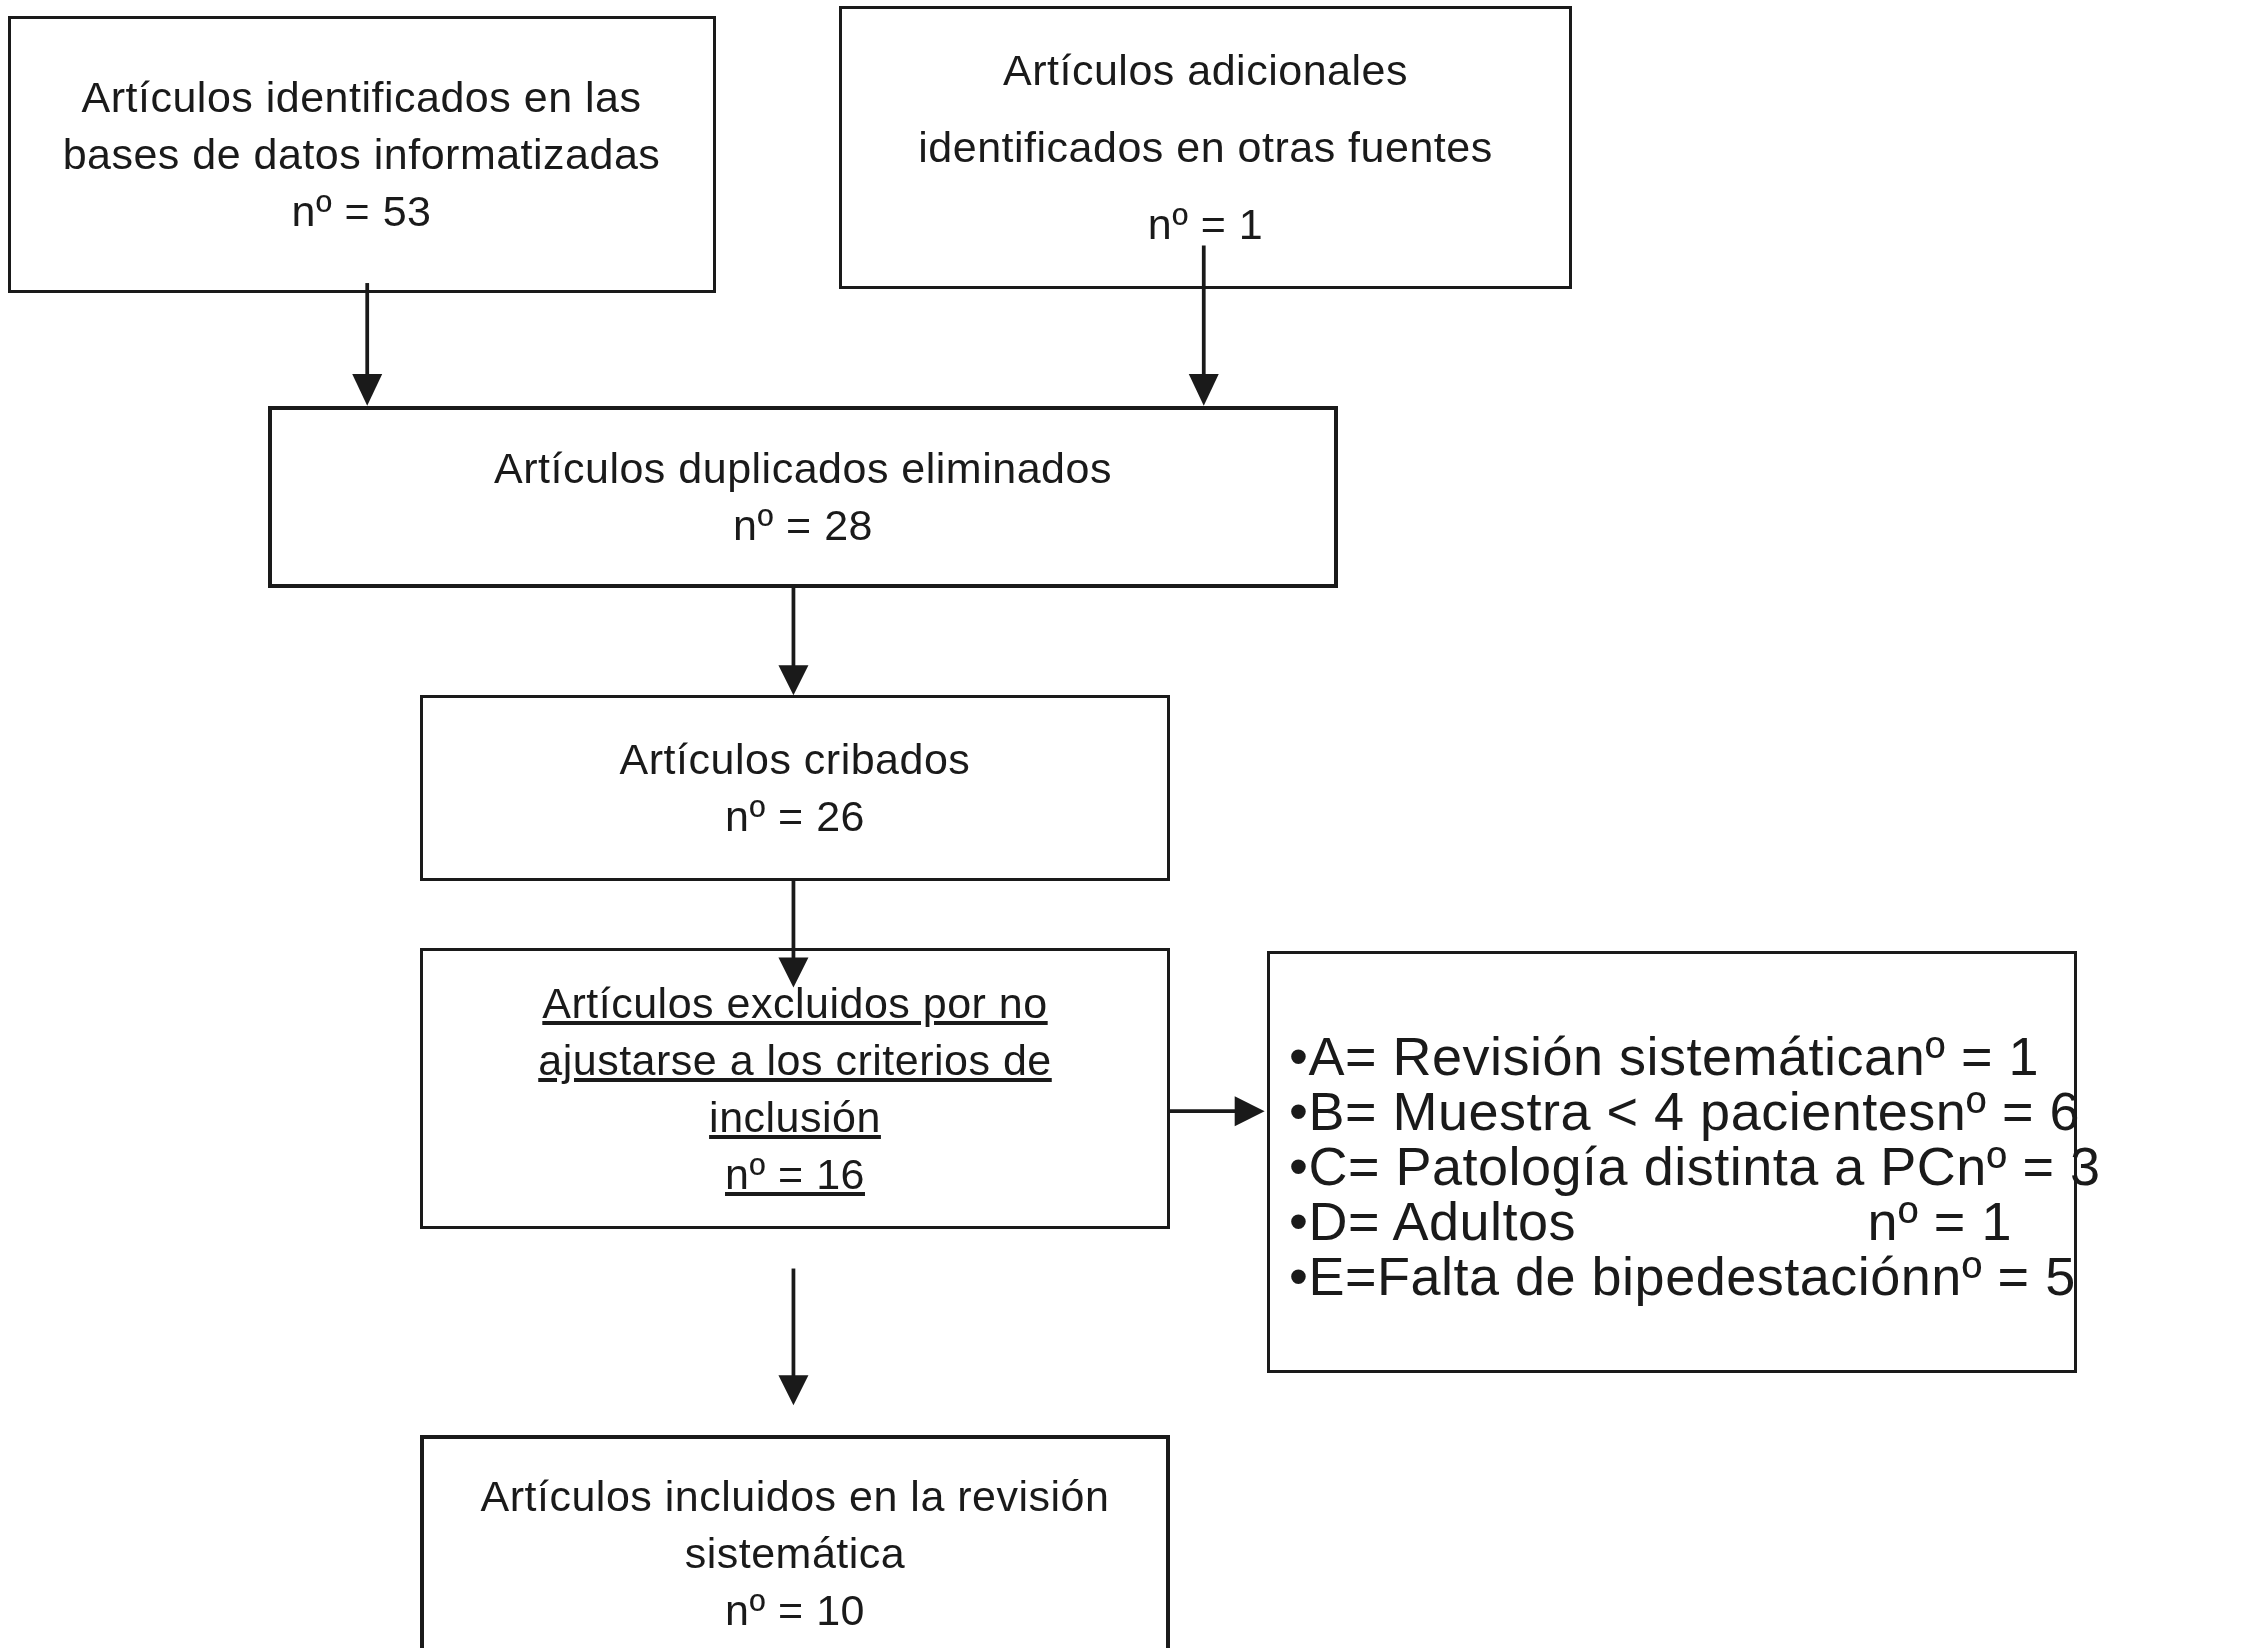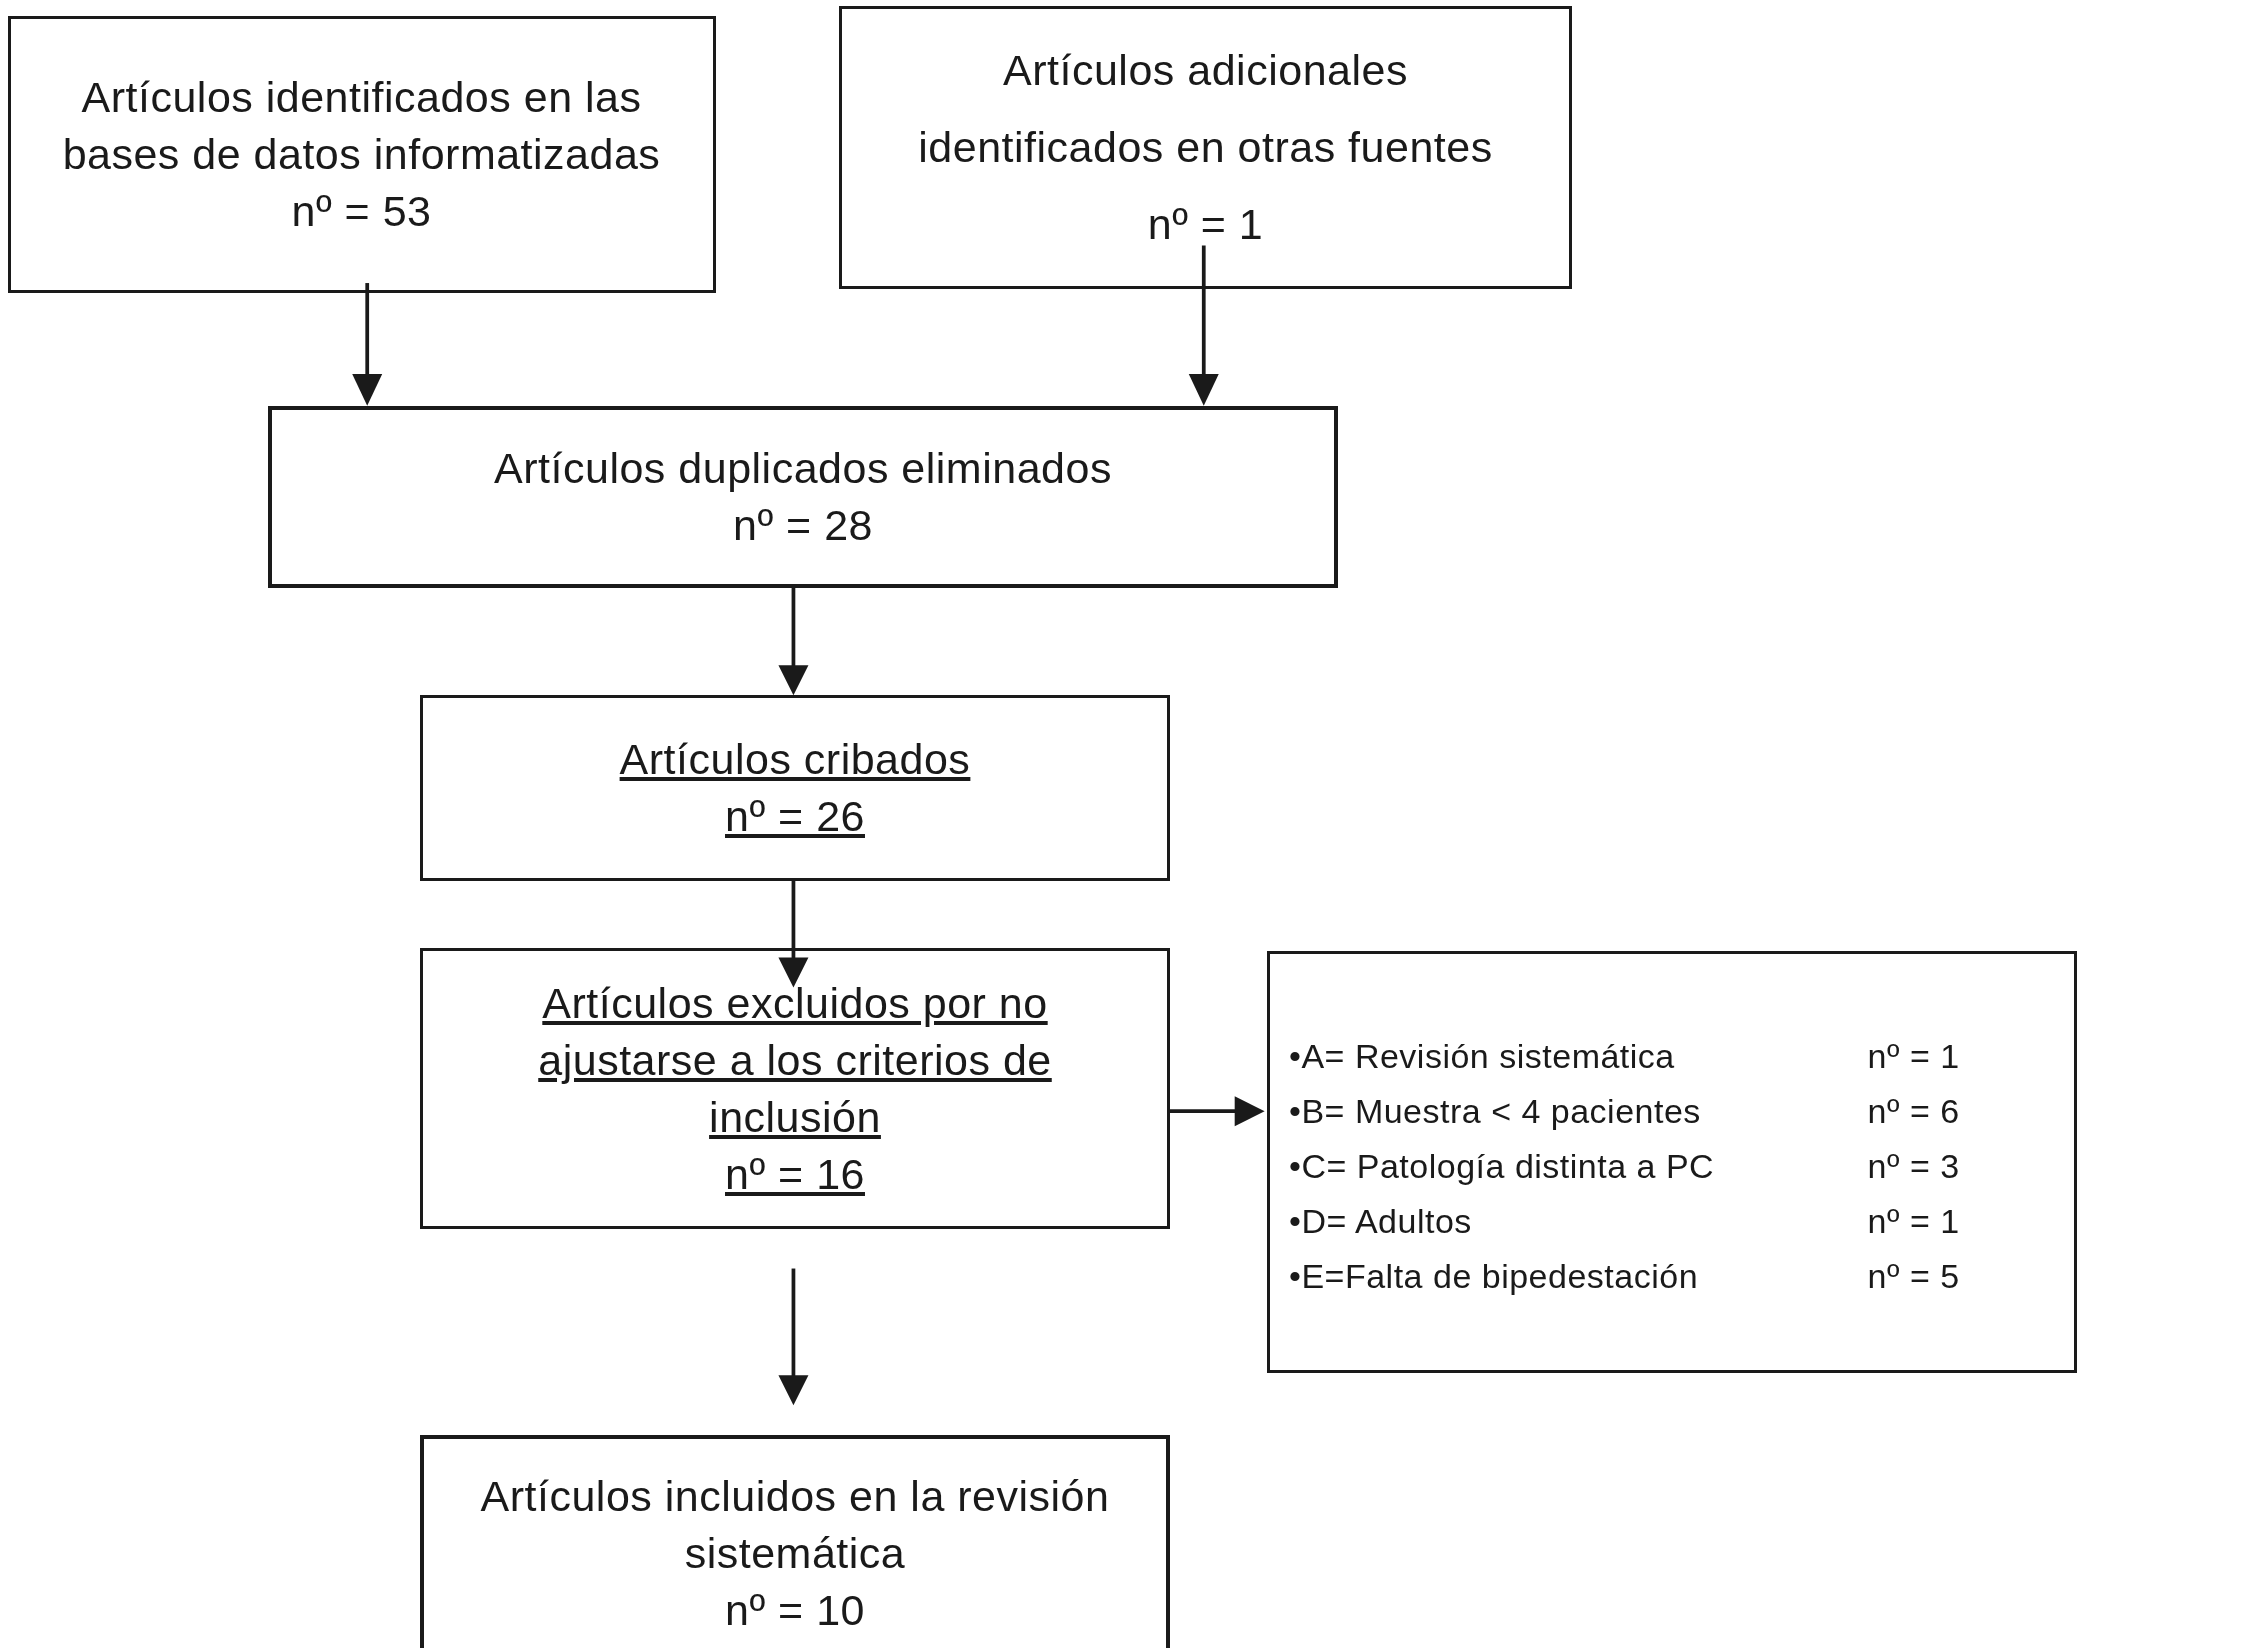--- a/index.html
+++ b/index.html
@@ -28,29 +28,29 @@
     flex-direction: column;
     justify-content: center;
     text-align: center;
     font-size: 43px;
     line-height: 57px;
     letter-spacing: 0.5px;
   }
   #box-identified   { left: 7.5px;    top: 5.6px;    width: 708px;  height: 277px; margin-top: 10px; }
   #box-additional   { left: 839px;  top: 5.6px;    width: 733px;  height: 283px; gap: 20px; }
   #box-duplicates   { left: 268px;  top: 406px;  width: 1070px; height: 182px; border-width: 4.7px; }
-  #box-screened     { left: 420px;  top: 695px;  width: 750px;  height: 186px; text-decoration: underline; }
+  #box-screened     { left: 420px;  top: 695px;  width: 750px;  height: 186px; }
   #box-excluded     { left: 420px;  top: 948px; width: 750px;  height: 281px; text-decoration: underline; }
   #box-included     { left: 420px;  top: 1405px; width: 750px;  height: 236px; border-width: 4.7px; margin-top: 30px; }
   #box-reasons {
     left: 1267px; top: 951px; width: 810px; height: 422px;
     justify-content: flex-start;
     padding: 75px 23.4px 0 19px;
     text-align: left;
-    font-size: 34px;
+    font-size: 54px;
     line-height: 55px;
   }
   .reason-row {
     display: flex;
     align-items: baseline;
     height: 55px;
   }
   .reason-label { flex: 1 1 auto; white-space: nowrap; }
   .reason-value { flex: 0 0 183px; white-space: nowrap; }
   #arrow-layer {

